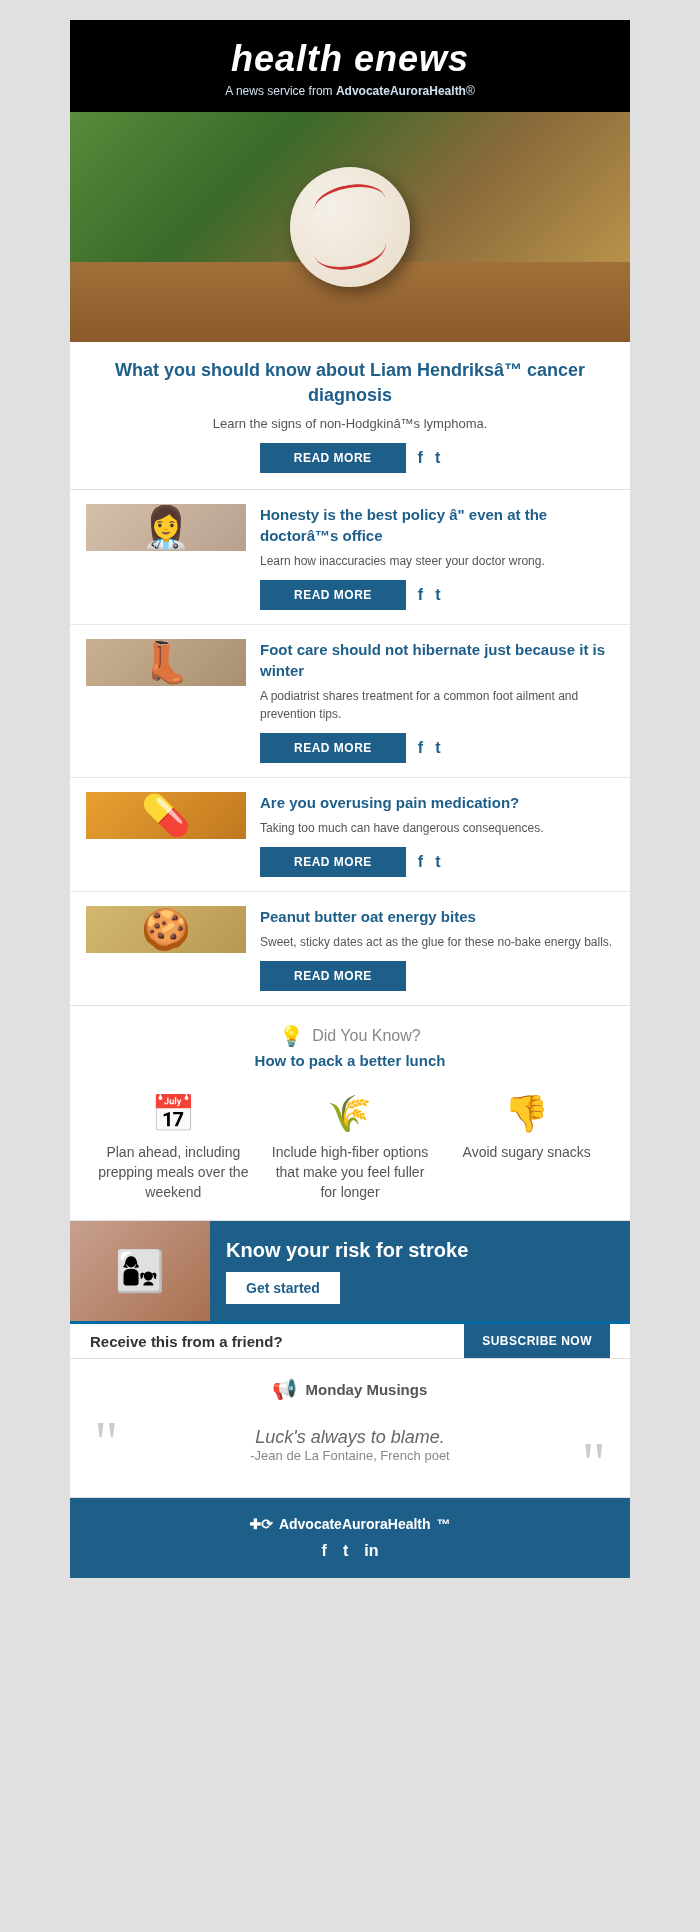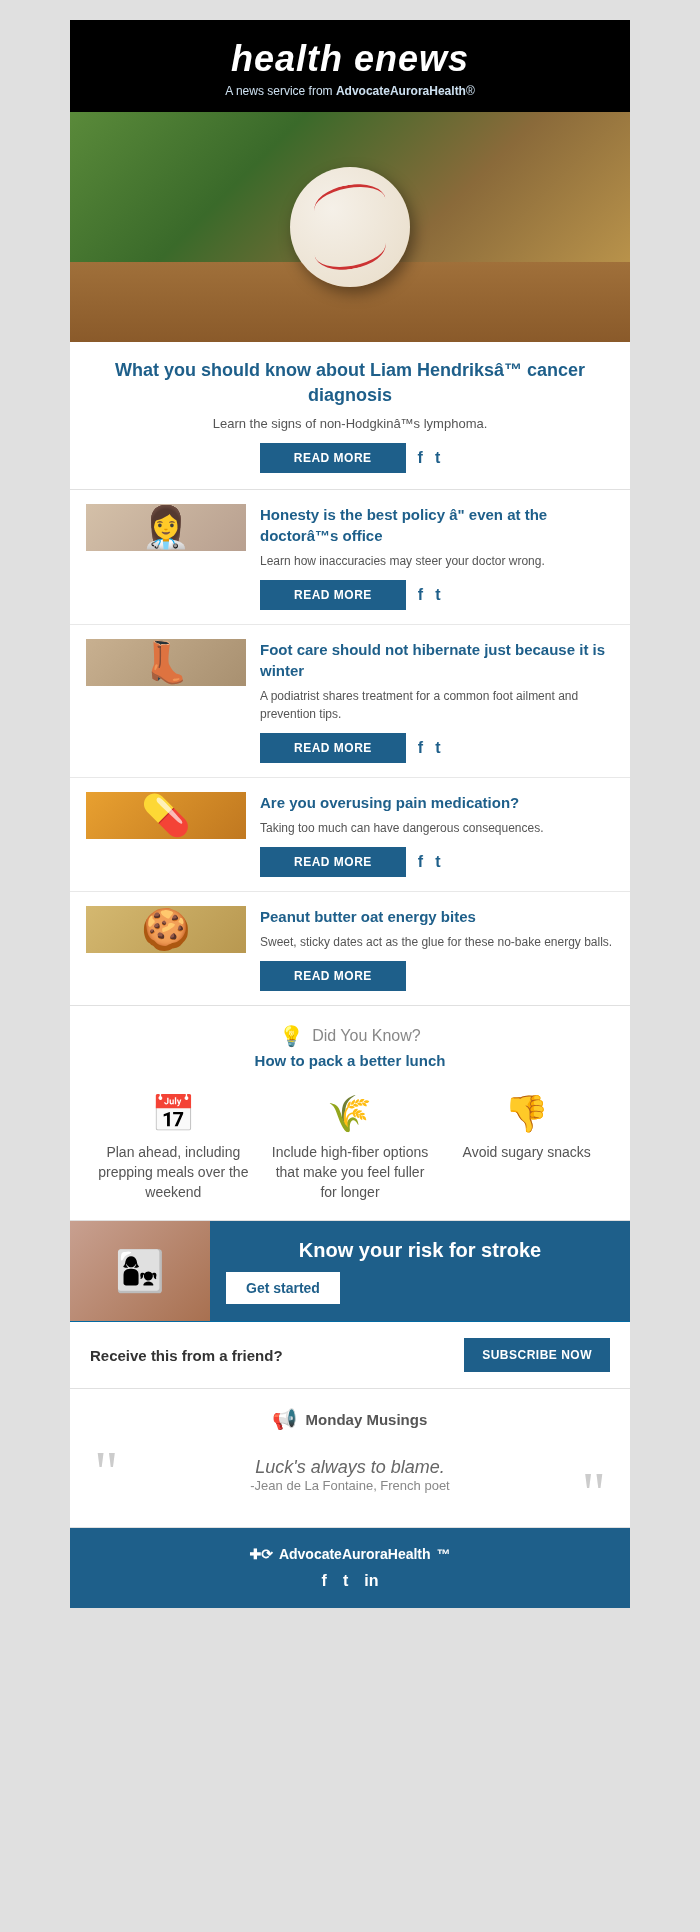--- a/index.html
+++ b/index.html
@@ -258,39 +258,38 @@
     }
     .stroke-content {
       flex: 1;
       padding: 16px;
     }
     .stroke-content h3 {
       color: #ffffff;
       font-size: 20px;
       font-weight: bold;
       margin-bottom: 10px;
-      text-align: center;
     }
     .btn-get-started {
       background: #ffffff;
       color: #1e5f8a;
       border: none;
       padding: 8px 20px;
       font-size: 14px;
       font-weight: bold;
       cursor: pointer;
     }
     
     .subscribe-bar {
       display: flex;
       align-items: center;
       justify-content: space-between;
-      padding: 16px 20px;
+      padding: 0 20px;
       border-bottom: 1px solid #e0e0e0;
-      border-top: 1px solid #0369a1;
+      border-top: 3px solid #0369a1;
     }
     .subscribe-text {
       color: #333;
       font-size: 15px;
       font-weight: bold;
     }
     .btn-subscribe {
       background: #1e5f8a;
       color: white;
       border: none;

